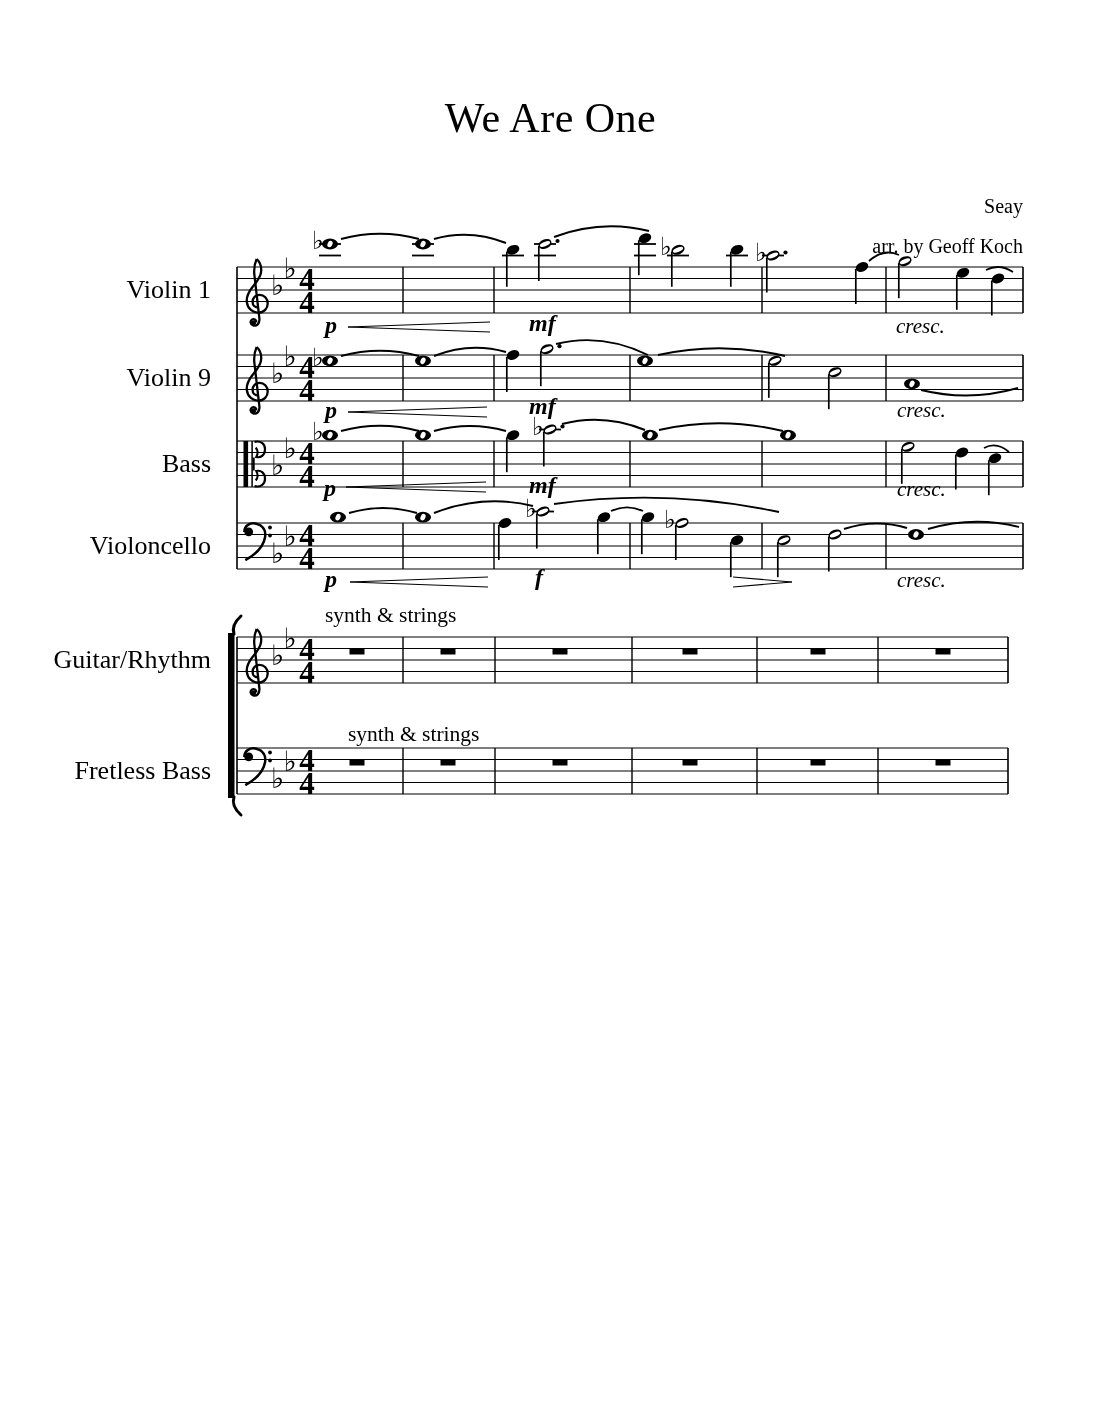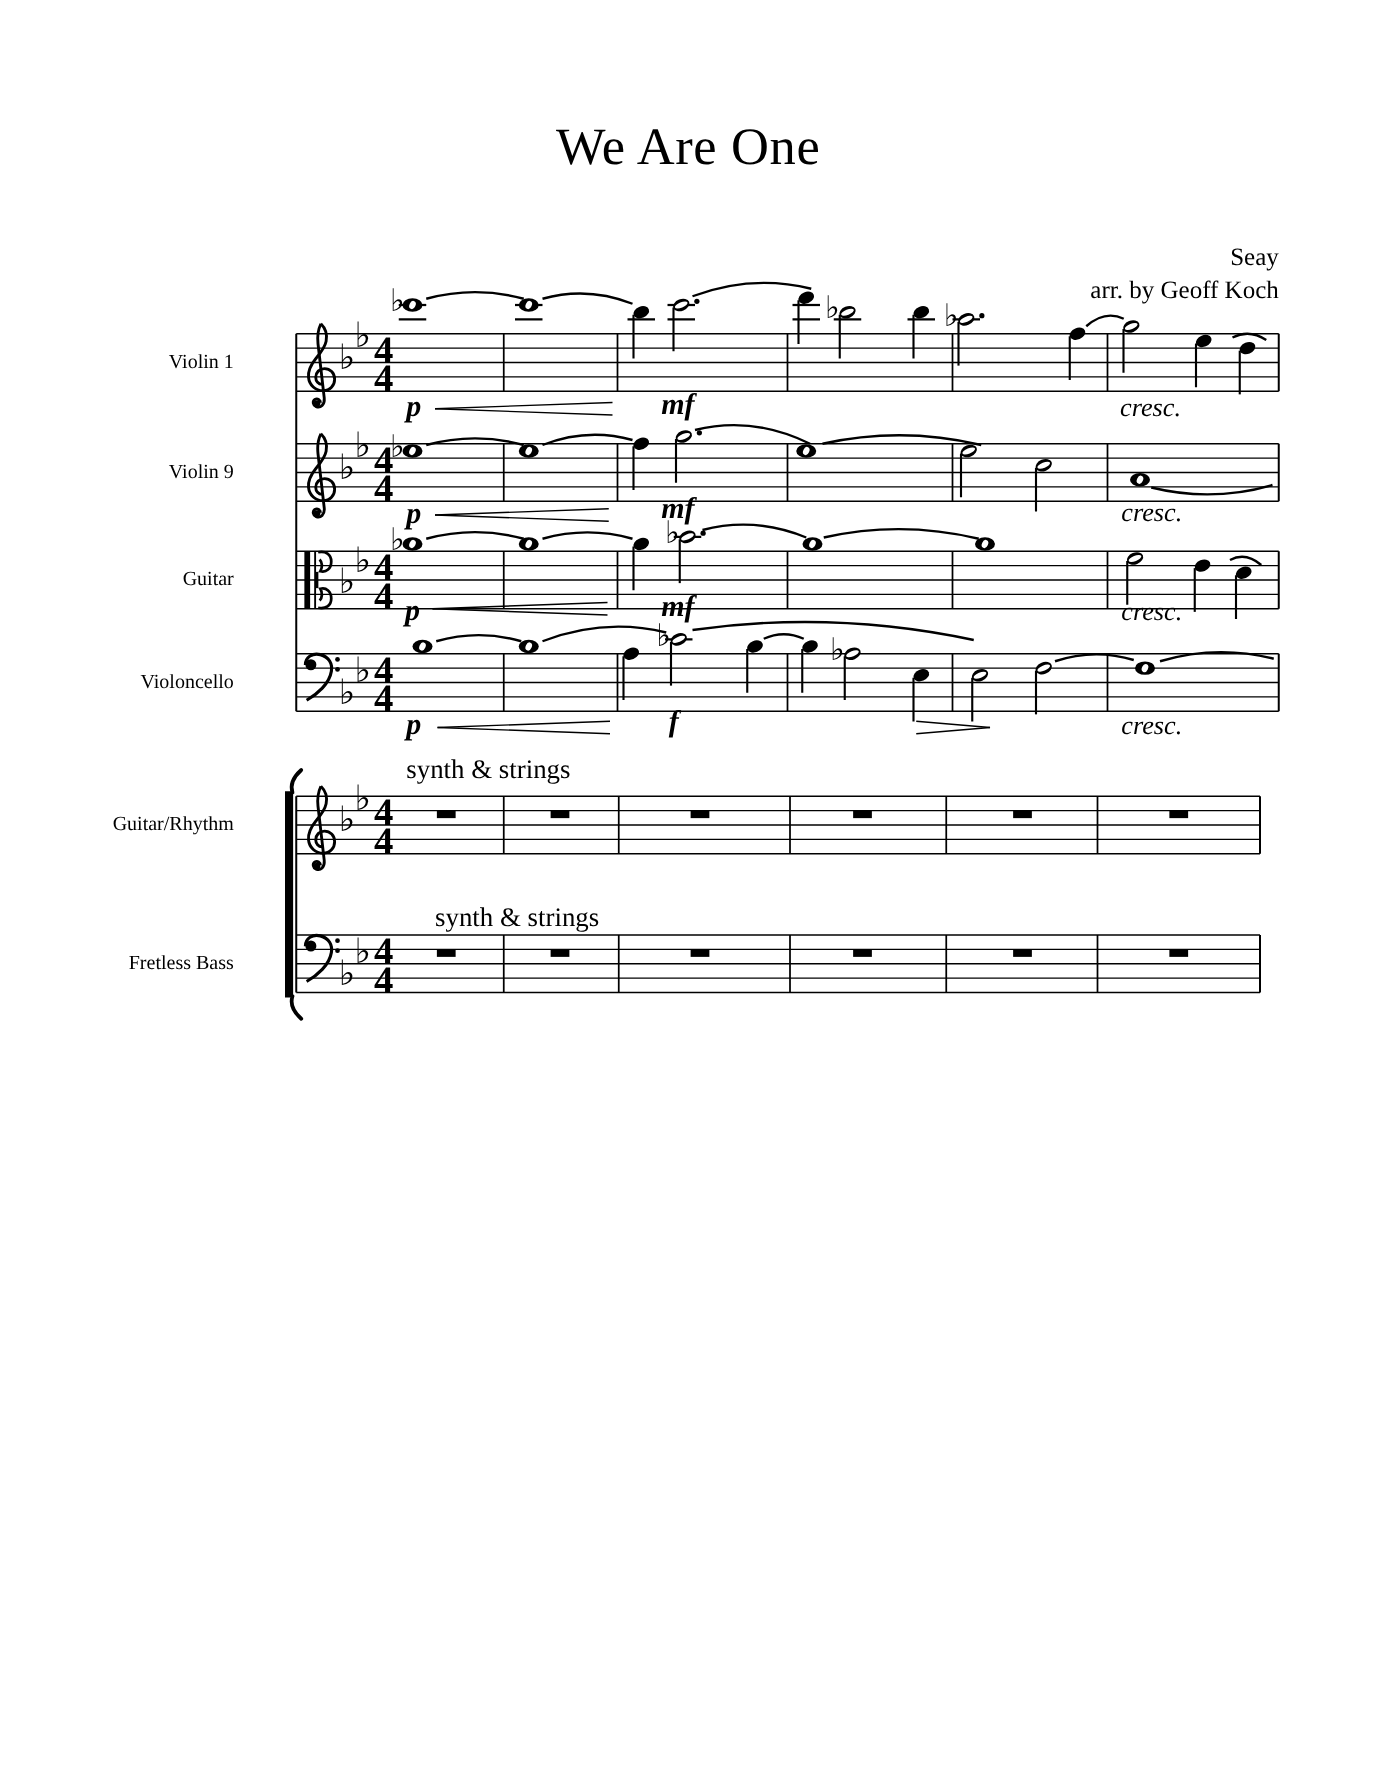--- a/index.html
+++ b/index.html
@@ -2,36 +2,36 @@
 <html><head>
 <meta charset="utf-8">
 <style>
   html,body{margin:0;padding:0;background:#fff;}
   .page{position:relative;width:1101px;height:1425px;background:#fff;color:#000;
         font-family:"Liberation Serif", serif;overflow:hidden;border-radius:31px;}
   .title{position:absolute;left:0;top:94px;width:1101px;text-align:center;
          font-size:42px;font-weight:400;letter-spacing:0.5px;}
   .credit{position:absolute;right:78px;text-align:right;font-size:20px;margin-top:23px;}
   .credit.composer{top:172px;}
-  .credit.arranger{top:198px;text-align:center;}
-  .ilabel{position:absolute;right:914px;white-space:nowrap;font-size:16px;line-height:24px;}
+  .credit.arranger{top:212px;text-align:center;}
+  .ilabel{position:absolute;right:890px;white-space:nowrap;font-size:26px;line-height:24px;}
   svg{position:absolute;left:0;top:0;}
   text{font-family:"Liberation Serif", serif;}
 </style>
 </head>
 <body>
 
 <div class="page">
   <div class="title">We Are One</div>
   <div class="credit composer">Seay</div>
   <div class="credit arranger">arr. by Geoff Koch</div>
 
   <div class="ilabel" style="top:278px">Violin 1</div>
   <div class="ilabel" style="top:366px">Violin 9</div>
-  <div class="ilabel" style="top:452px">Guitar</div>
+  <div class="ilabel" style="top:452px">Bass</div>
   <div class="ilabel" style="top:534px">Violoncello</div>
   <div class="ilabel" style="top:648px">Guitar/Rhythm</div>
   <div class="ilabel" style="top:759px">Fretless Bass</div>
 
   <svg id="score-svg" width="1101" height="1425" viewBox="0 0 1101 1425">
       <line x1="237" y1="267" x2="237" y2="569" stroke="#000000" stroke-width="1.6"></line>
       <line x1="237" y1="637" x2="237" y2="794" stroke="#000000" stroke-width="1.6"></line>
       <rect x="228" y="633" width="6.5" height="165" fill="#000000"></rect>
       <path d="M234,634 Q231,625 241,616" fill="none" stroke="#000000" stroke-width="3" stroke-linecap="round"></path>
       <path d="M234,797 Q231,806 241,815" fill="none" stroke="#000000" stroke-width="3" stroke-linecap="round"></path>

